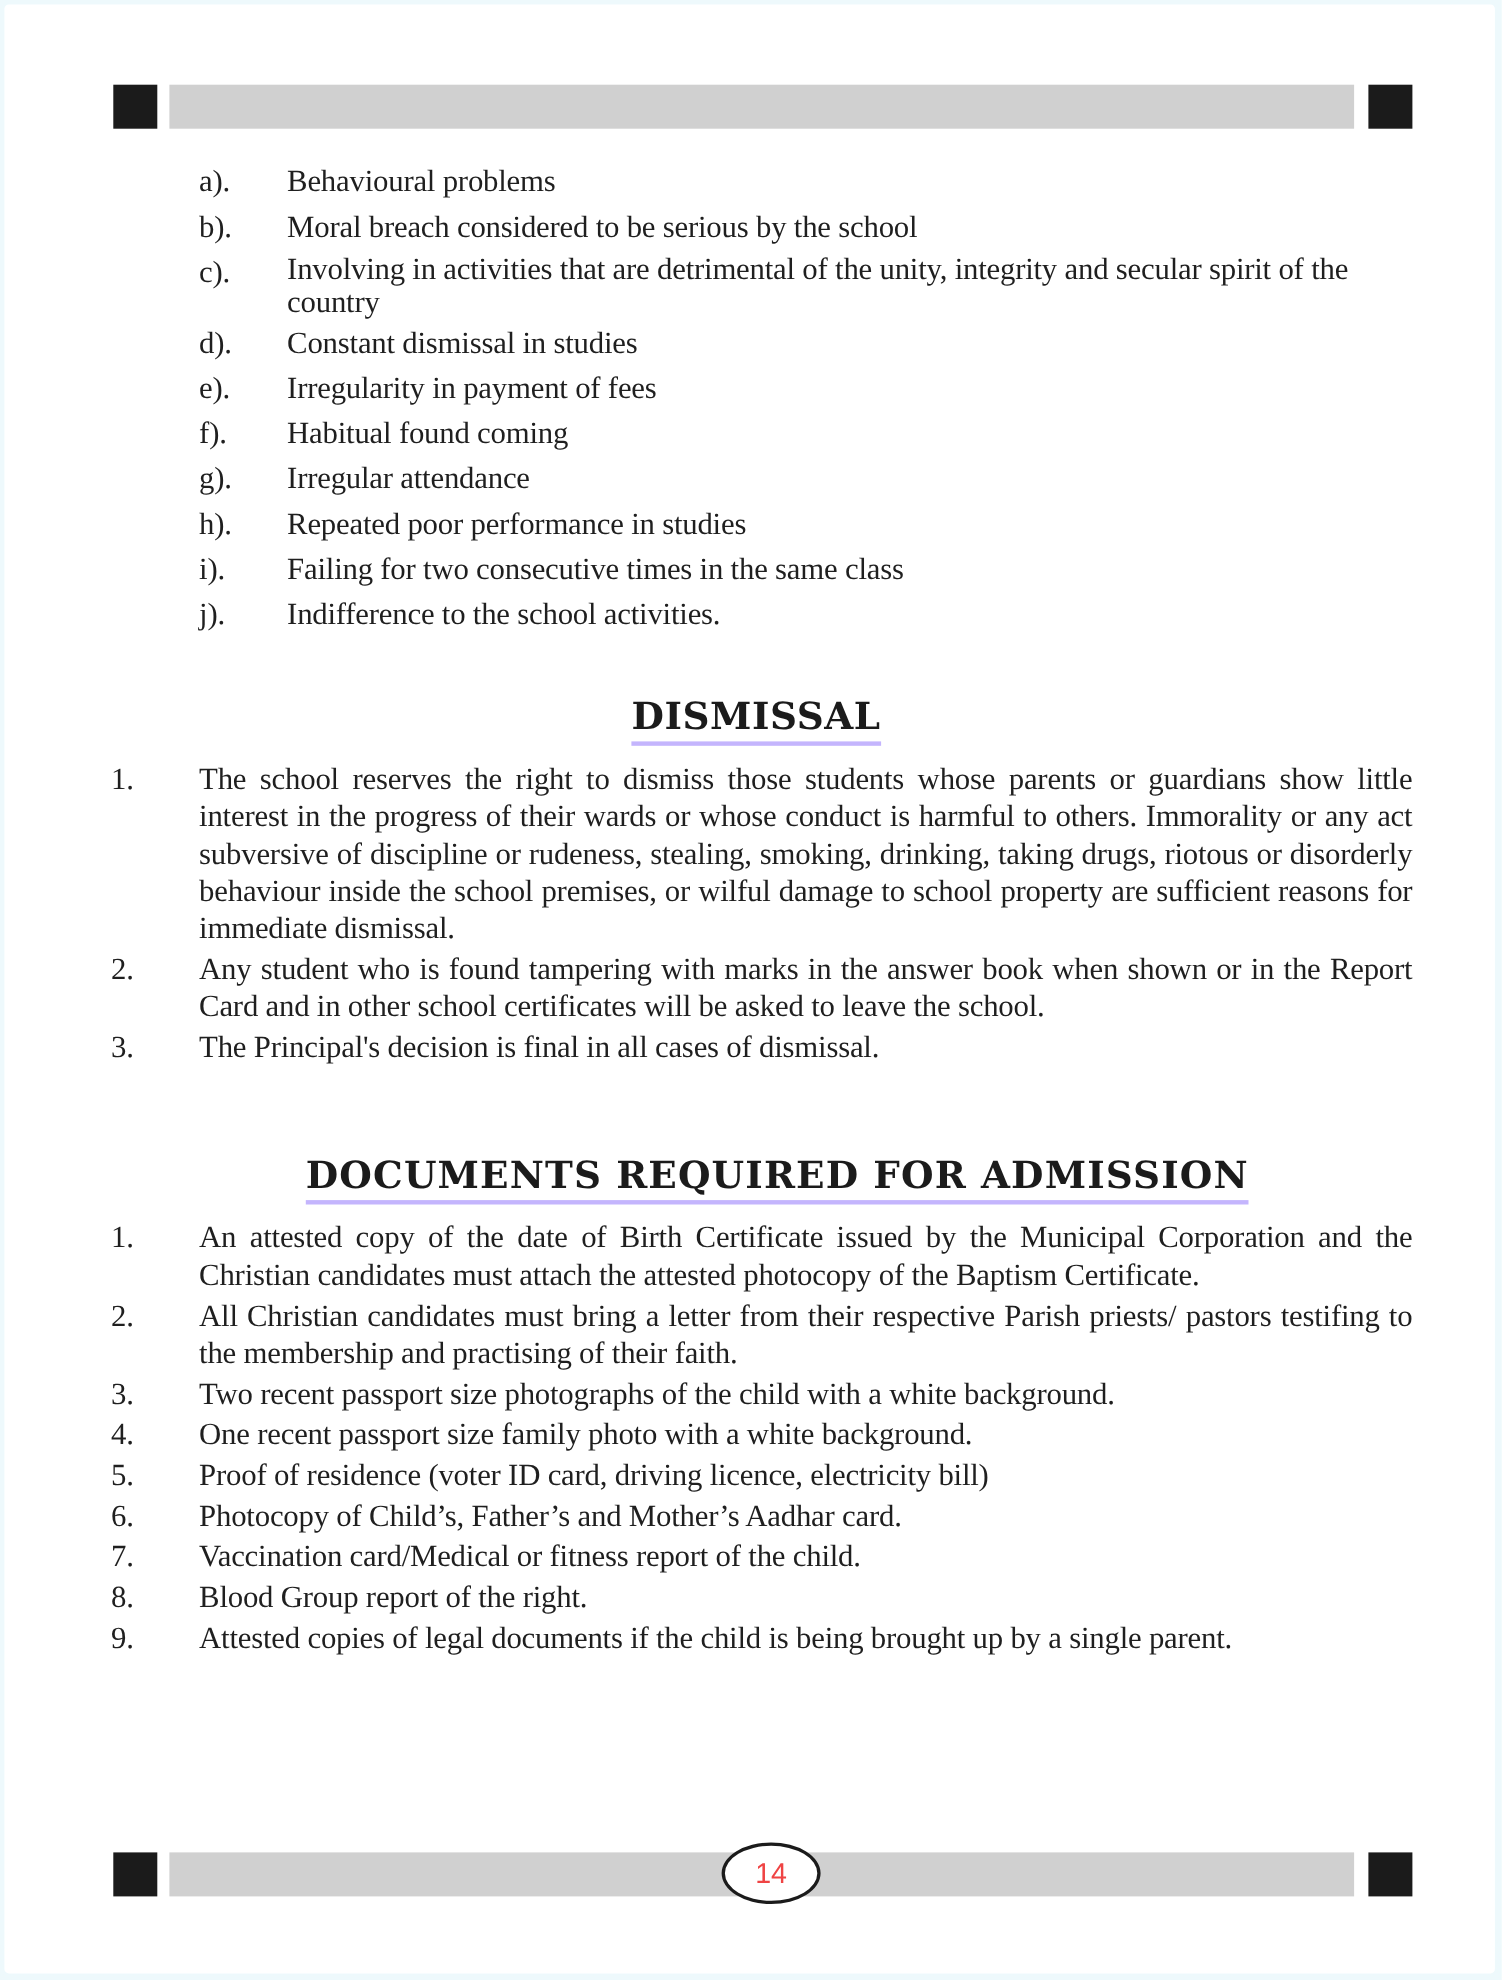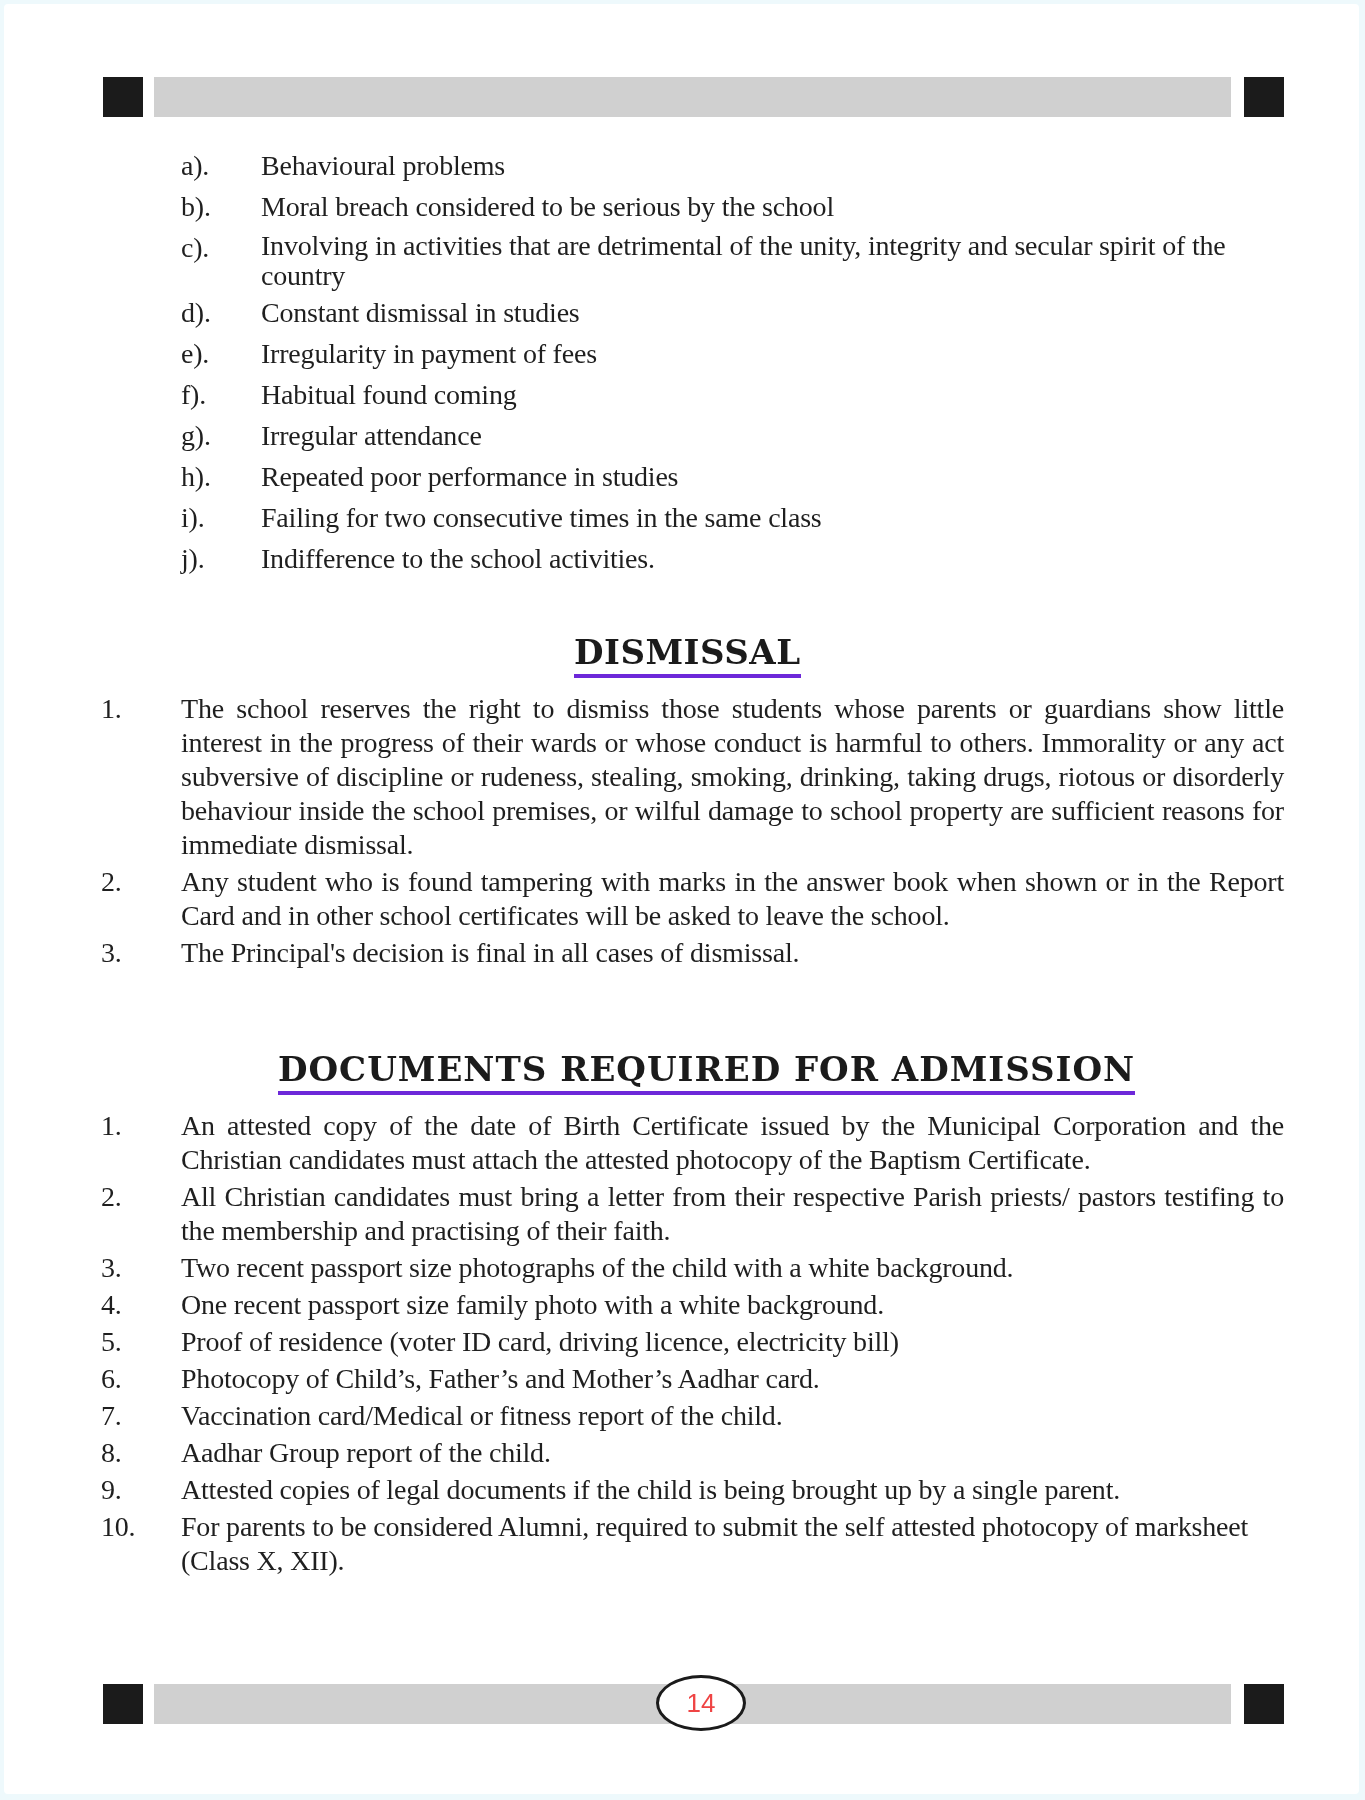--- a/index.html
+++ b/index.html
@@ -71,21 +71,21 @@
     .alpha-list .mk { width: 80px; flex: none; }
     .alpha-list .tx { flex: 1; }
 
     .heading {
       position: absolute;
       font-family: "DejaVu Serif", "Liberation Serif", serif;
       font-weight: bold;
       font-size: 34px;
       letter-spacing: 0.5px;
       color: #1b1b1b;
-      border-bottom: 4px solid #6d28d9;
+      border-bottom: 4px solid #c4b5fd;
       padding-bottom: 2px;
       line-height: 40px;
     }
     .h-dismissal { left: 570px; top: 628px; }
     .h-docs      { left: 254px; top: 1045px; letter-spacing: 1px; margin-left: 20px; }
 
     .num-list {
       position: absolute;
       left: 97px;
       width: 1183px;
@@ -194,29 +194,25 @@
     <li>
         <span class="mk">6.</span>
         <span class="tx">Photocopy of Child’s, Father’s and Mother’s Aadhar card.</span>
       </li>
     <li>
         <span class="mk">7.</span>
         <span class="tx">Vaccination card/Medical or fitness report of the child.</span>
       </li>
     <li>
         <span class="mk">8.</span>
-        <span class="tx">Aadhar Group report of the child.</span>
+        <span class="tx">Blood Group report of the right.</span>
       </li>
     <li>
         <span class="mk">9.</span>
         <span class="tx">Attested copies of legal documents if the child is being brought up by a single parent.</span>
-      </li>
-    <li>
-        <span class="mk">10.</span>
-        <span class="tx" style="text-align:left">For parents to be considered Alumni, required to submit the self attested photocopy of marksheet (Class X, XII).</span>
       </li>
   </ol>
 
   <div class="ftr">
     <div class="bar-block left"></div>
     <div class="bar-strip"></div>
     <div class="bar-block right"></div>
     <div class="page-number">14</div>
   </div>
 </div>

